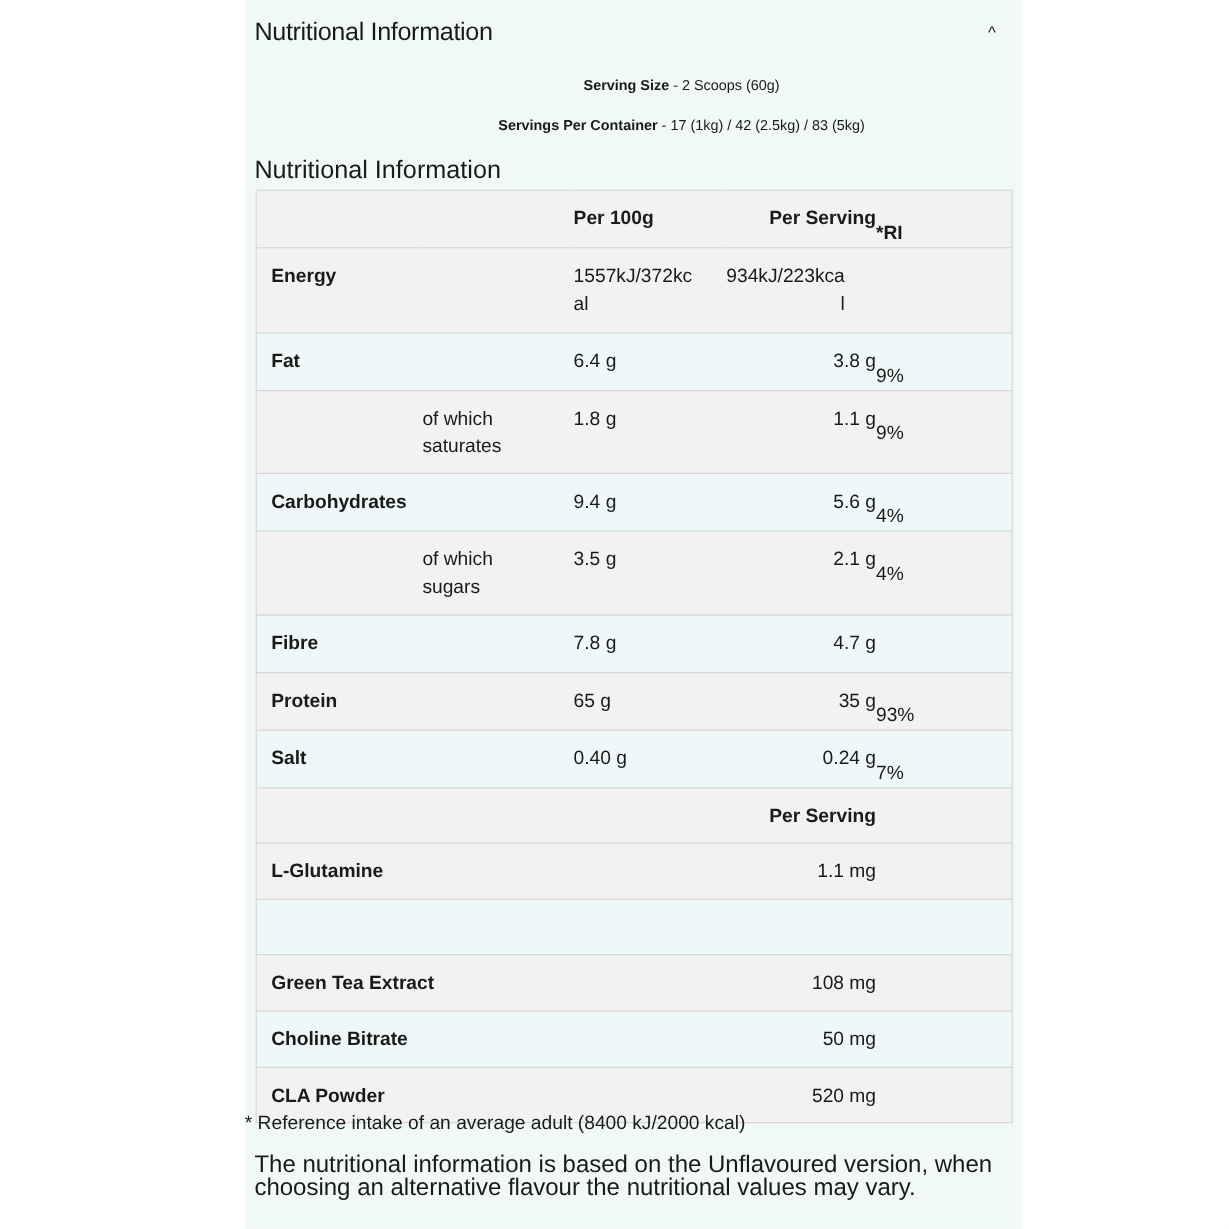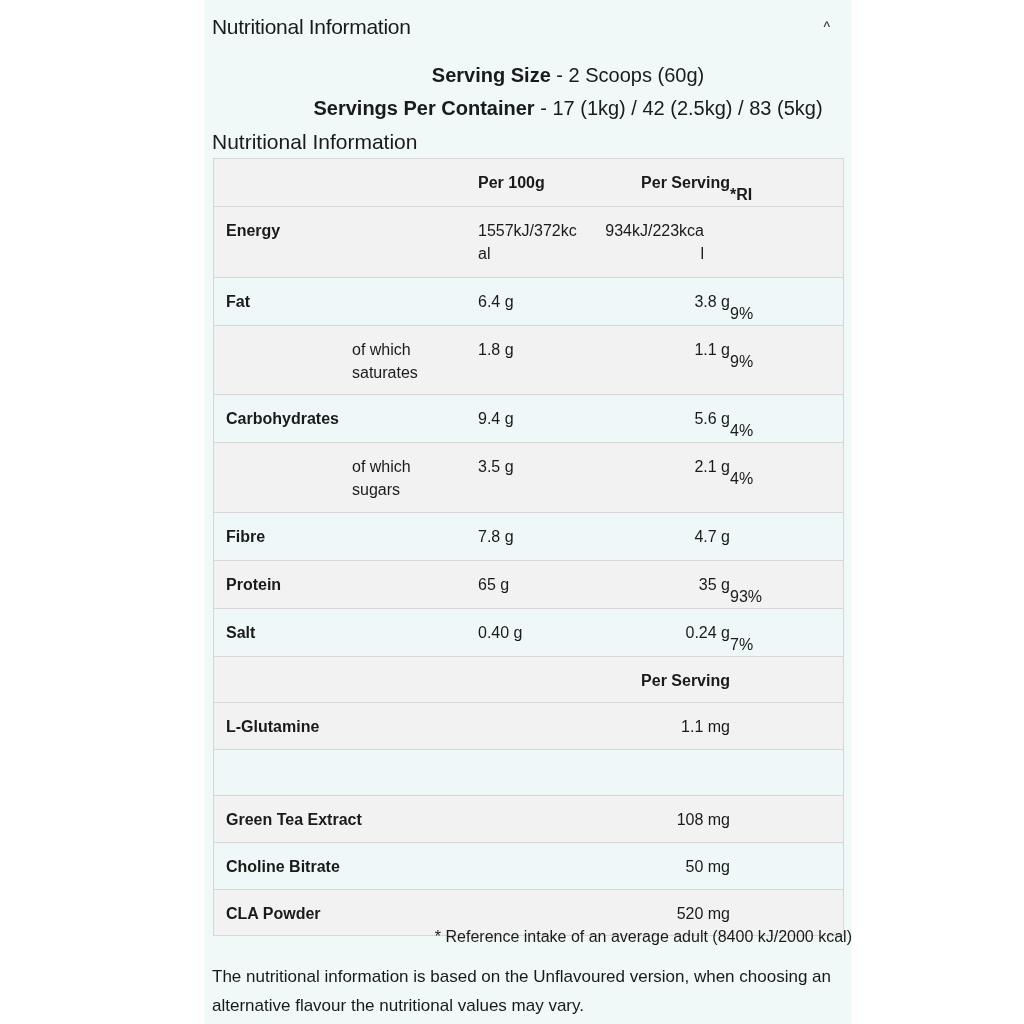--- a/index.html
+++ b/index.html
@@ -1,36 +1,36 @@
 <!DOCTYPE html>
 <html><head>
 <meta charset="utf-8">
 <style>
   html,body{margin:0;padding:0;background:#ffffff;}
   body{width:1024px;height:1024px;overflow:hidden;font-family:"Liberation Sans",sans-serif;color:#1a1a1a;}
   .panel{position:absolute;left:188px;top:0;width:648px;height:1024px;background:#f0f8f8;margin-left:16px;}
   .acc-head{position:absolute;left:8px;top:10px;width:632px;height:34px;display:flex;align-items:center;justify-content:space-between;cursor:pointer;}
   .acc-title{font-size:21px;font-weight:400;letter-spacing:-0.3px;}
   .chev{font-size:14px;margin-right:14px;color:#222;}
-  .center-line{position:absolute;left:0;width:728px;text-align:center;font-size:20px;}
+  .center-line{position:absolute;left:0;width:728px;text-align:center;font-size:12px;}
   .center-line b{font-weight:700;}
   .sub-title{position:absolute;left:8px;top:130px;font-size:21px;}
   table{position:absolute;left:9px;top:158px;width:631px;border-collapse:collapse;font-size:16px;border:1px solid #d6d6d6;}
   td{border-top:1px solid #d6d6d6;vertical-align:top;padding:0;line-height:23px;}
   tr.g{background:#f2f2f2;}
   tr.t{background:#eff8f8;}
   td.c1{width:126px;padding:12px 0 0 12px;font-weight:700;}
   td.c2{width:126px;padding:12px 0 0 0;}
   td.c3{width:126px;padding:12px 0 12px 0;}
   td.c4{width:126px;padding:12px 0 0 0;text-align:right;}
   td.c5{padding:24px 0 0 0;}
   .wrap{display:block;width:100px;word-break:break-all;}
   .bold{font-weight:700;}
-  .footnote{position:absolute;left:0;top:928px;width:648px;text-align:right;font-size:16px;}
-  .disclaimer{position:absolute;left:8px;top:962px;width:620px;font-size:17px;line-height:29px;}
+  .footnote{position:absolute;left:0;top:928px;width:648px;text-align:left;font-size:16px;}
+  .disclaimer{position:absolute;left:8px;top:962px;width:620px;font-size:20px;line-height:19px;}
 </style>
 </head>
 <body>
 
 <div class="panel">
   <div class="acc-head">
     <span class="acc-title">Nutritional Information</span>
     <span class="chev">^</span>
   </div>
 

